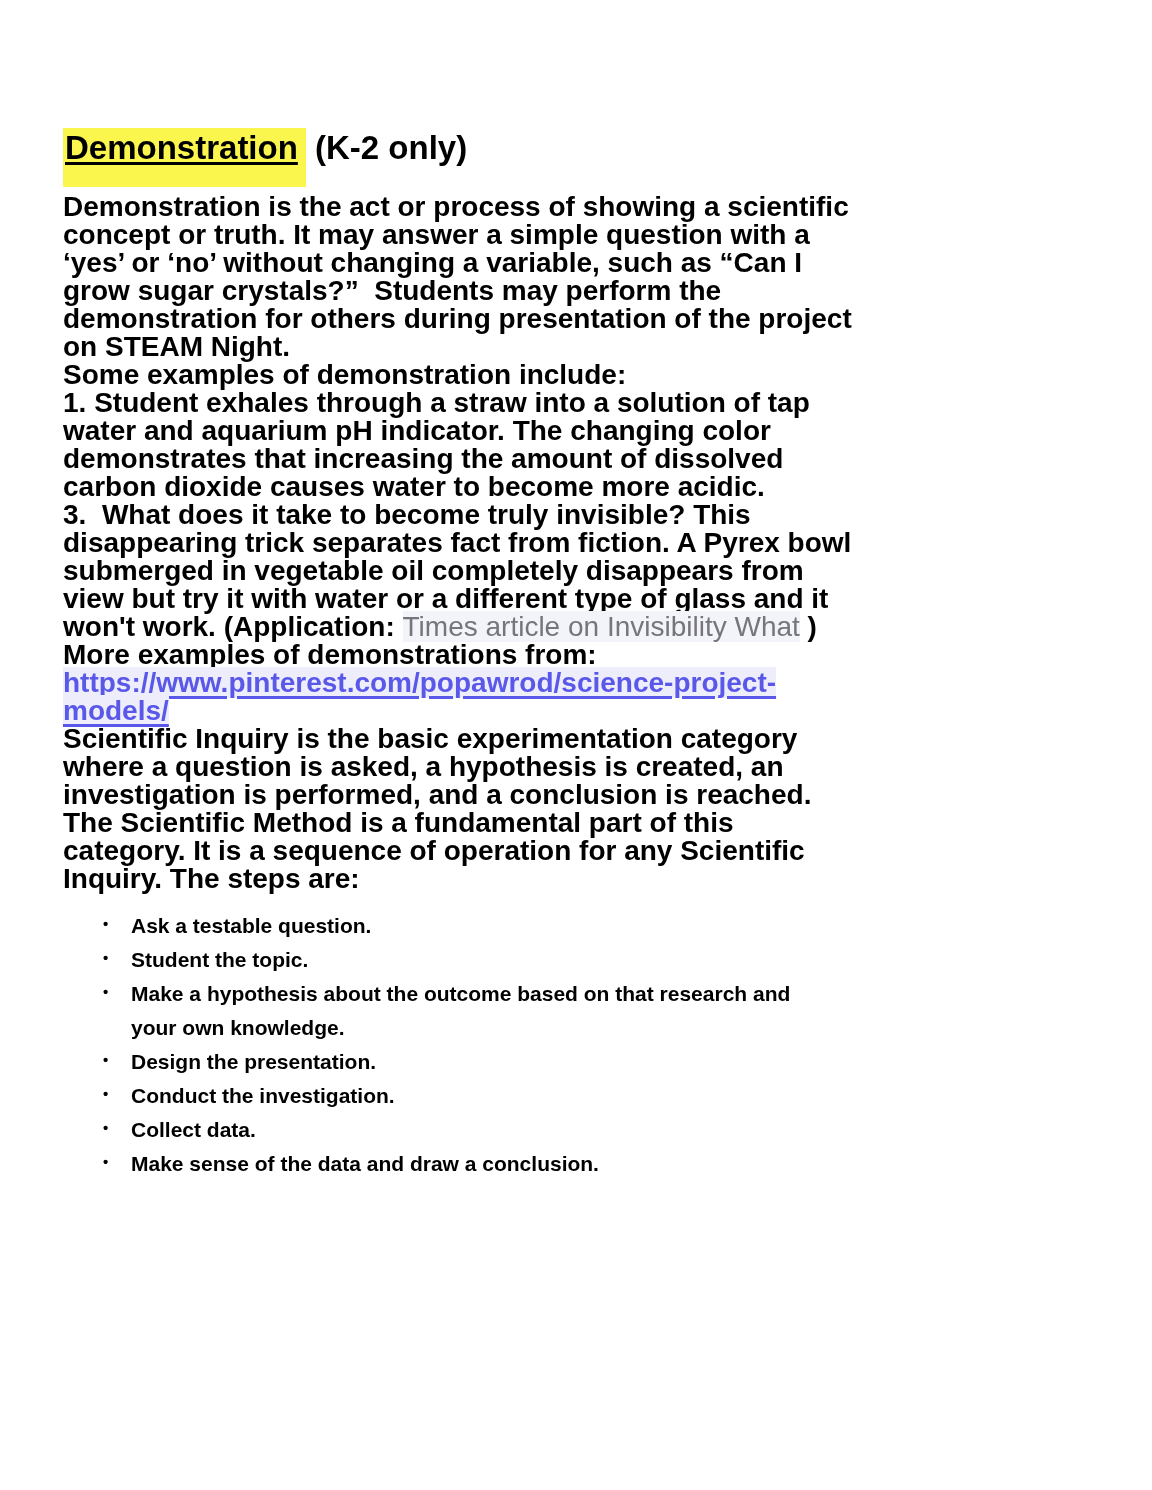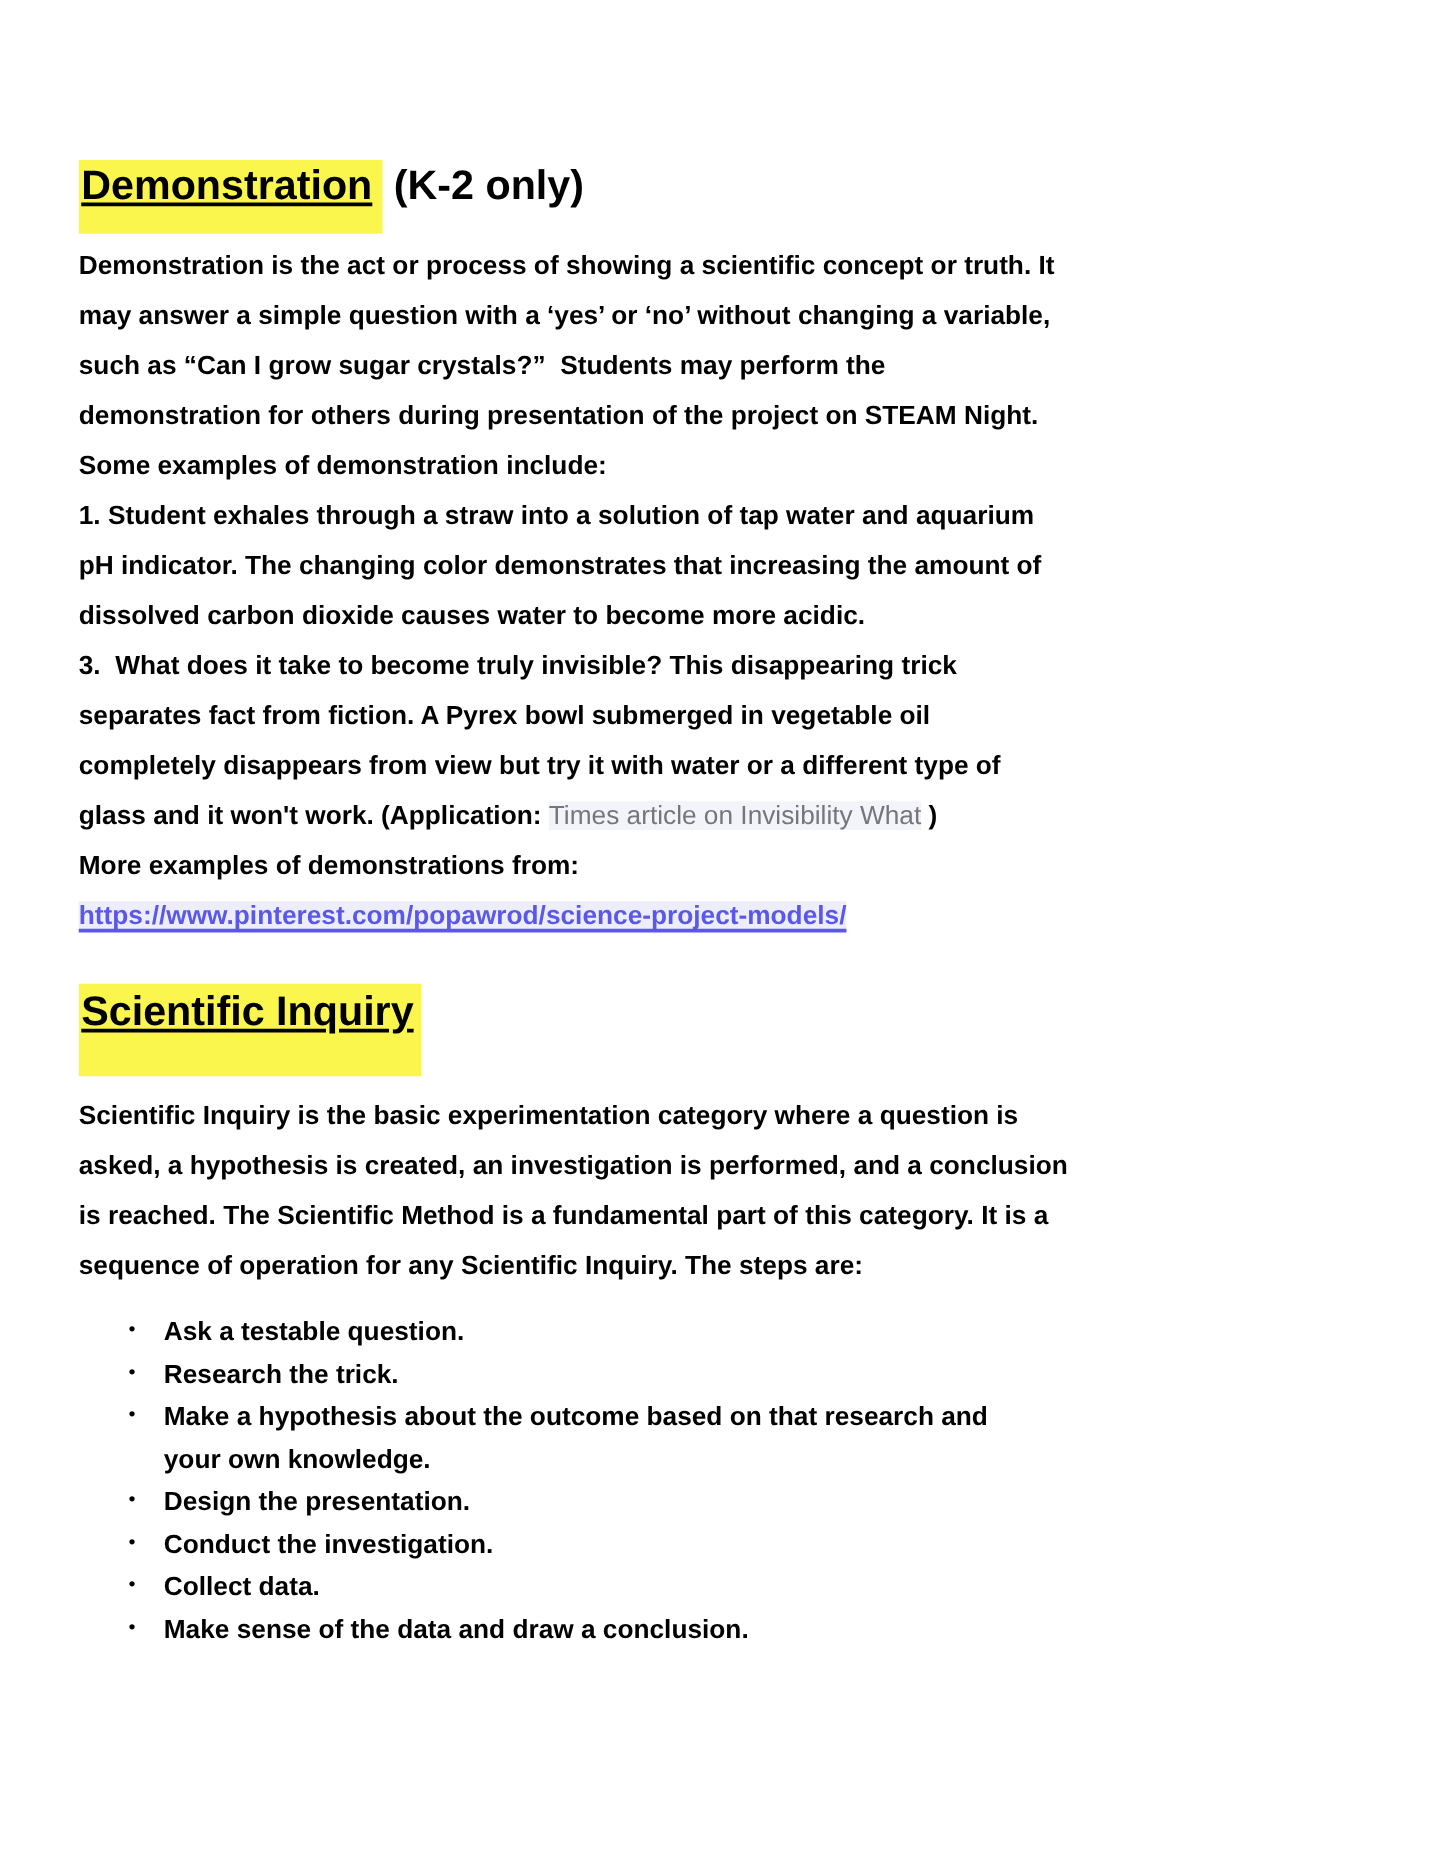--- a/index.html
+++ b/index.html
@@ -31,22 +31,22 @@
     background: var(--hl, #fbf64e);
     display: inline-block;
     text-decoration: underline;
     text-decoration-thickness: 3px;
     text-underline-offset: 3px;
     text-decoration-color: #000;
   }
   h1 .hl { padding: 0 8px 19px 2px; }
   h2 .hl { padding: 2px 6px 32px 2px; }
   .body {
-    font-size: 21px;
-    line-height: 40px;
+    font-size: 28px;
+    line-height: 28px;
     margin: 0;
     white-space: pre-wrap;
     max-width: 1030px;
   }
   .grey-link {
     color: var(--grey, #76757b);
     background: var(--grey-bg, #f3f3fa);
     font-weight: normal;
     text-decoration: none;
     cursor: pointer;
@@ -94,27 +94,26 @@
 
   <p class="body">1. Student exhales through a straw into a solution of tap water and aquarium pH indicator. The changing color demonstrates that increasing the amount of dissolved carbon dioxide causes water to become more acidic.</p>
 
 
   <p class="body"><span>3.  What does it take to become truly invisible? This disappearing trick separates fact from fiction. A Pyrex bowl submerged in vegetable oil completely disappears from view but try it with water or a different type of glass and it won't work. (Application: </span><a class="grey-link">Times article on Invisibility What</a><span> )</span></p>
 
   <p class="body">More examples of demonstrations from:</p>
 
   <p class="body"><a class="url-link">https://www.pinterest.com/popawrod/science-project-models/</a></p>
 
-  <h2><span class="hl">Scientific Inquiry</span></h2>
 
   <p class="body">Scientific Inquiry is the basic experimentation category where a question is asked, a hypothesis is created, an investigation is performed, and a conclusion is reached. The Scientific Method is a fundamental part of this category. It is a sequence of operation for any Scientific Inquiry. The steps are:</p>
 
   <ul class="steps">
     <li><span class="dot">•</span><span>Ask a testable question.</span></li>
-    <li><span class="dot">•</span><span>Research the trick.</span></li>
+    <li><span class="dot">•</span><span>Student the topic.</span></li>
     <li><span class="dot">•</span><span>Make a hypothesis about the outcome based on that research and your own knowledge.</span></li>
     <li><span class="dot">•</span><span>Design the presentation.</span></li>
     <li><span class="dot">•</span><span>Conduct the investigation.</span></li>
     <li><span class="dot">•</span><span>Collect data.</span></li>
     <li><span class="dot">•</span><span>Make sense of the data and draw a conclusion.</span></li>
   </ul>
 
 </div>
 
 </body></html>

